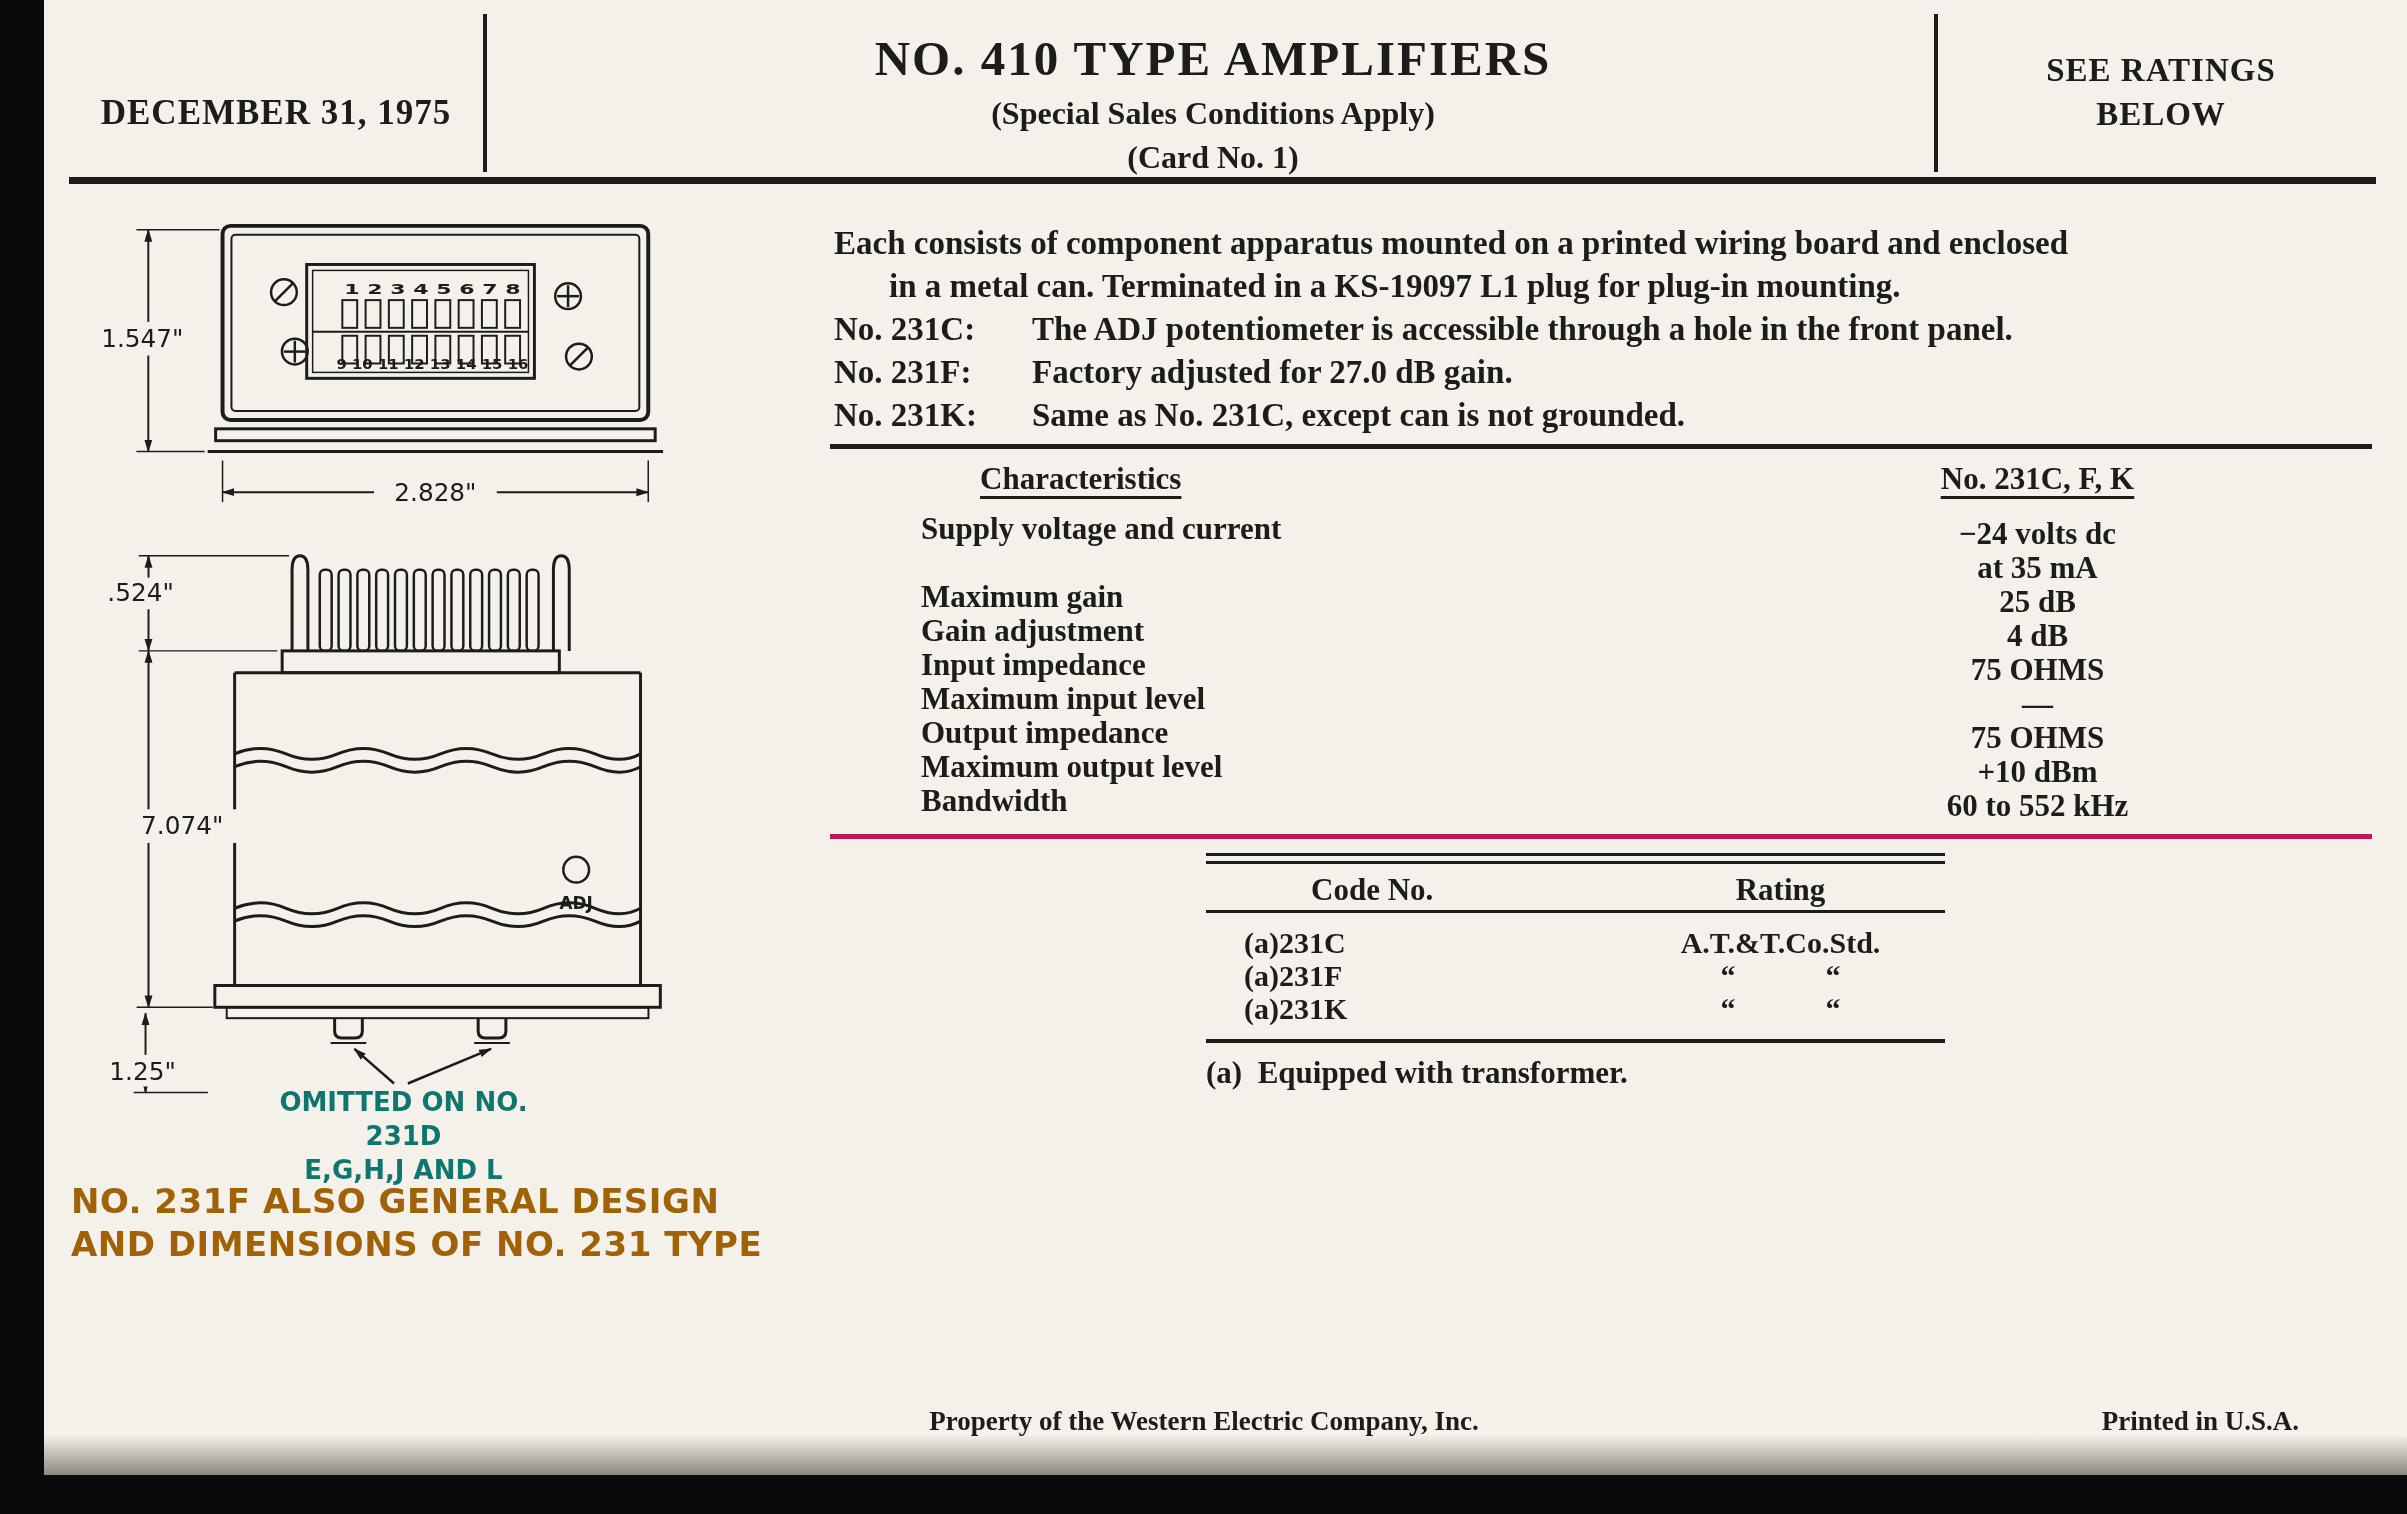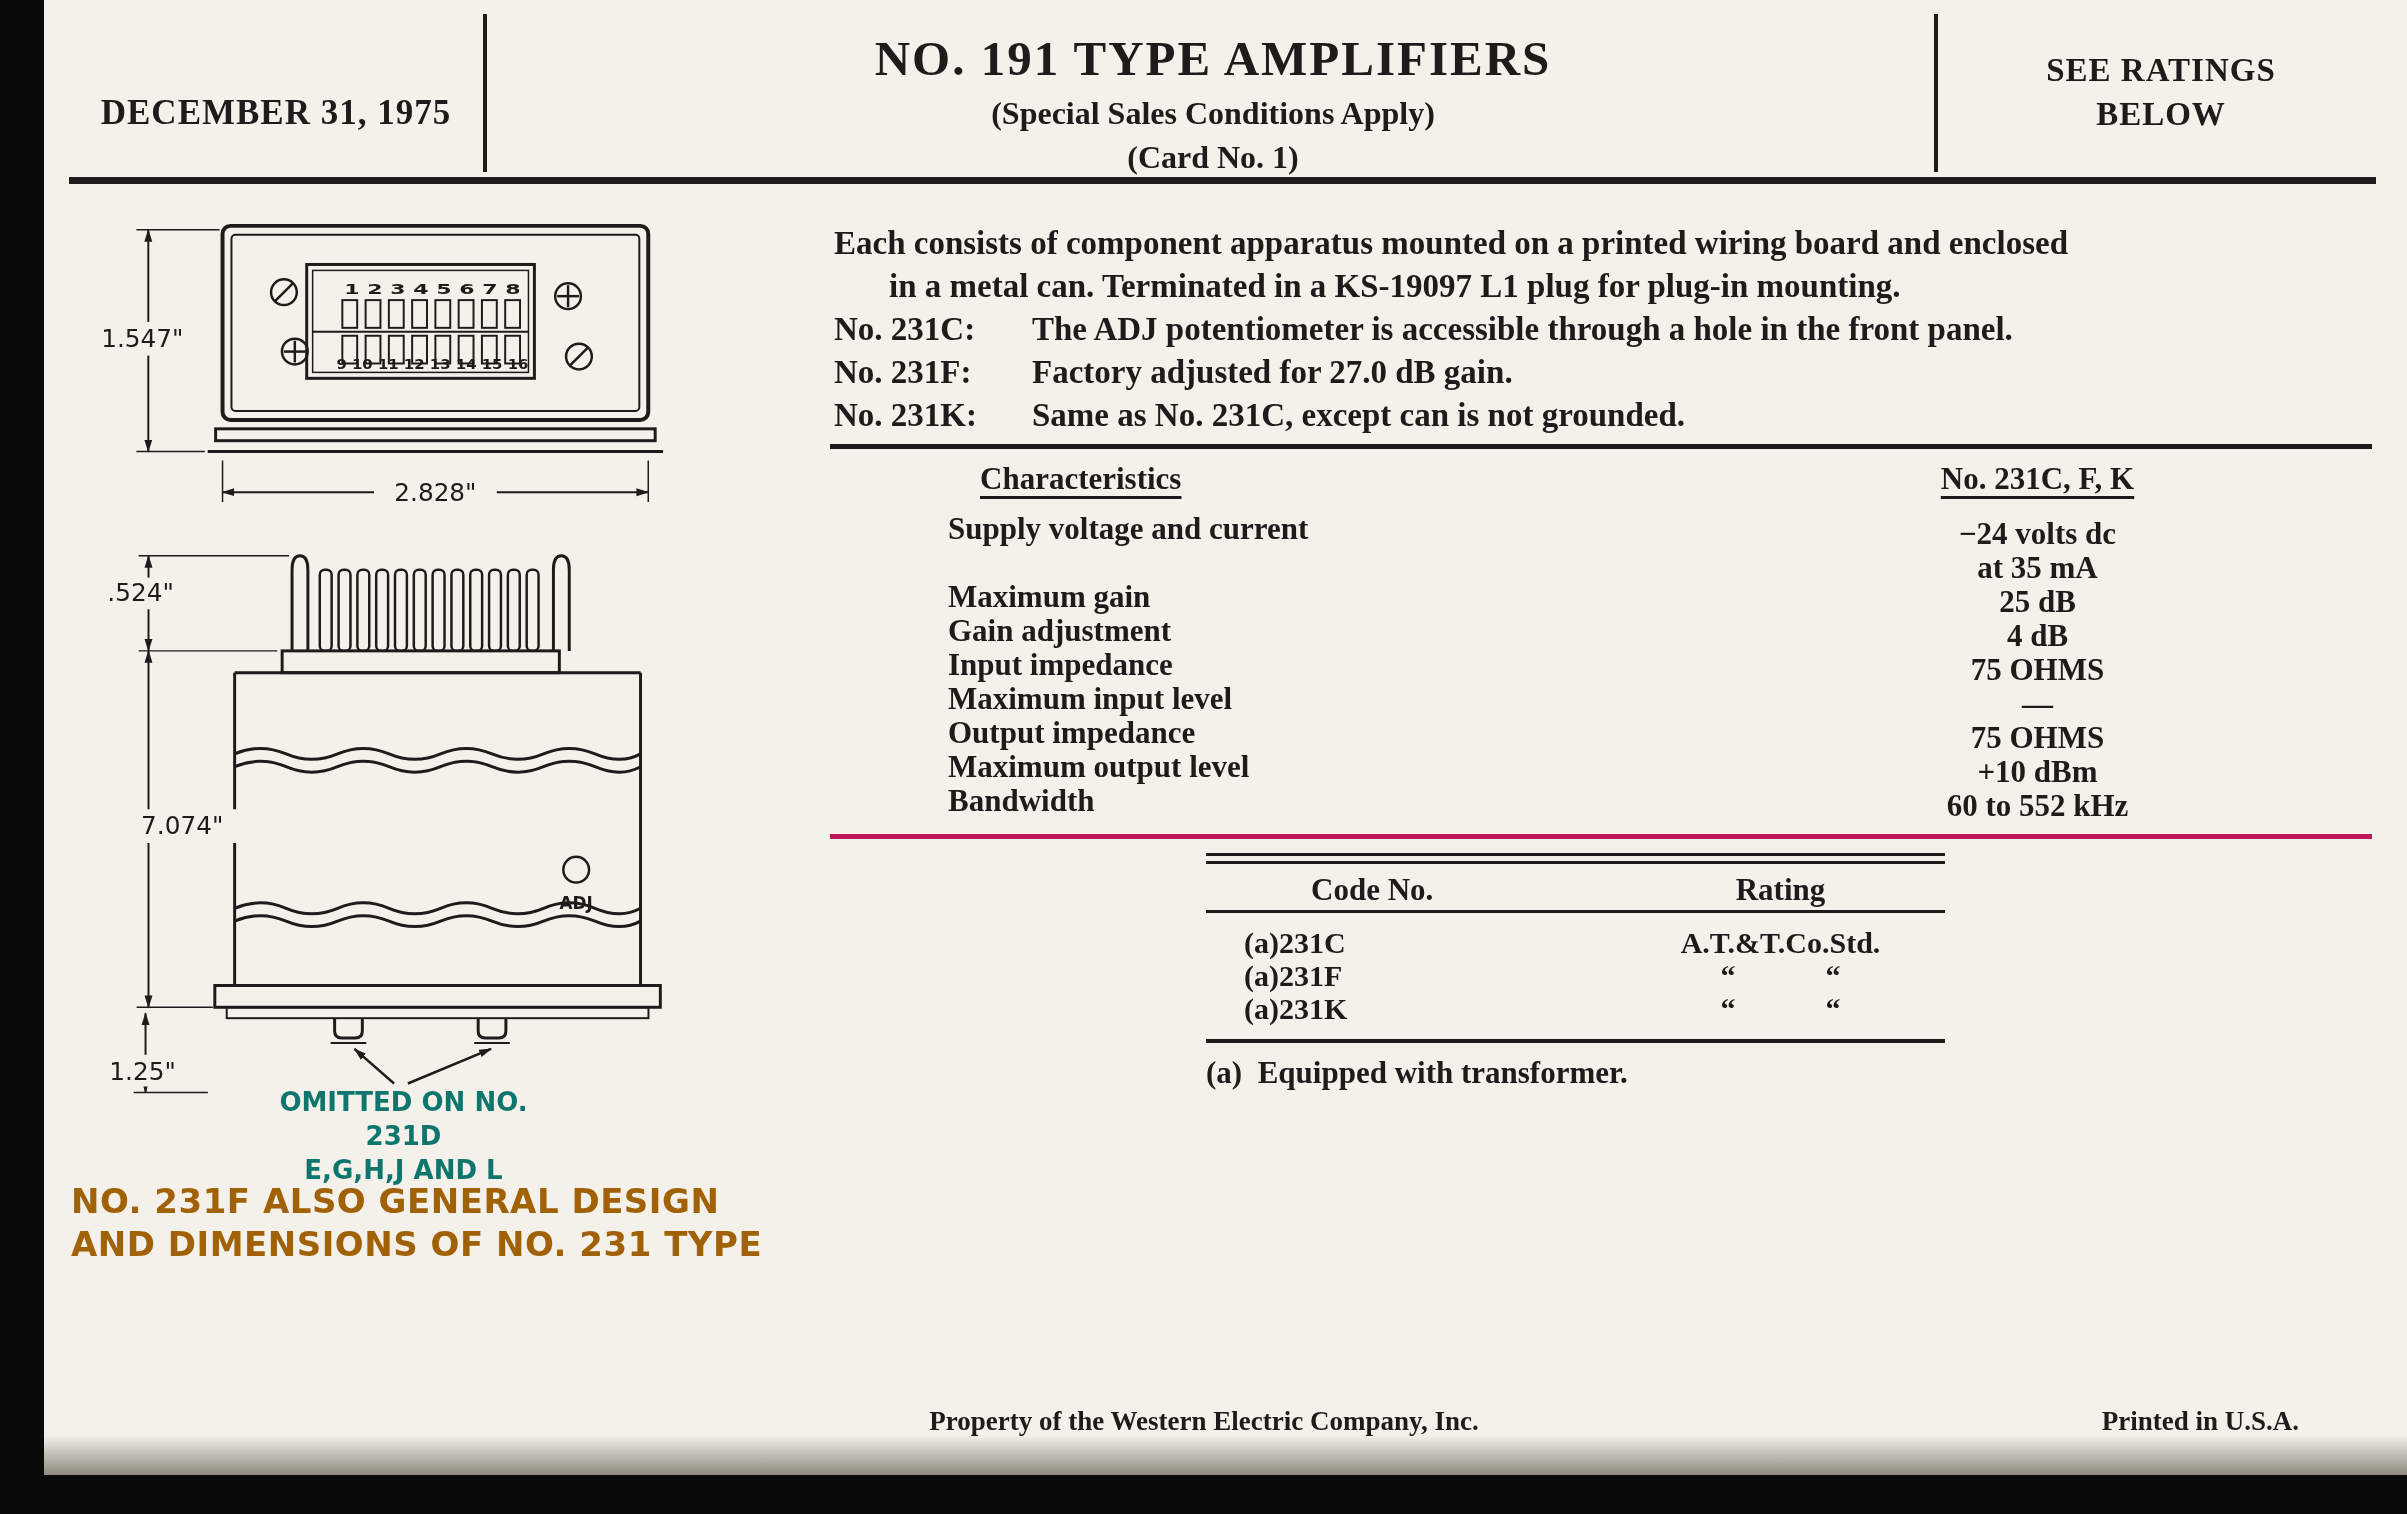--- a/index.html
+++ b/index.html
@@ -41,21 +41,21 @@
   
   .char-table { position:absolute; left:830px; top:444px; width:1542px;
                 border-top:5px solid #1d1c1a; border-bottom:5px solid #be185d;
                 padding:12px 0 16px; font-size:31px; font-weight:bold; }
   .char-header { position:relative; height:51px; }
   .char-header .h1 { position:absolute; left:150px; text-decoration:underline;
                      text-decoration-thickness:3px; text-underline-offset:7px; }
   .char-header .h2 { position:absolute; left:1074px; width:267px; text-align:center;
                      text-decoration:underline; text-decoration-thickness:3px; text-underline-offset:7px; }
   .char-row { position:relative; height:34px; line-height:34px; }
-  .char-row .lbl { margin-left:118px; }
+  .char-row .lbl { margin-left:91px; }
   .char-row .val { position:absolute; left:1074px; top:5px; width:267px; text-align:center; }
 
   
   .code-table { position:absolute; left:1206px; top:853px; width:739px; }
   .code-table .toprule { height:11px; border-top:3px solid #1d1c1a; border-bottom:3px solid #1d1c1a; }
   .code-table .headers { position:relative; height:46px; padding-top:8px; font-size:31px; font-weight:bold; }
   .code-table .headers .hc { position:absolute; left:105px; }
   .code-table .headers .hr2 { position:absolute; left:436px; width:277px; text-align:center; }
   .code-table .midrule { height:3px; background:#1d1c1a; }
   .code-table .rows { padding:13px 0 14px; }
@@ -85,21 +85,21 @@
 </style>
 </head>
 <body>
 
 <div class="stage">
   <div class="page">
 
     <div class="date">DECEMBER 31, 1975</div>
     <div class="vrule v1"></div>
     <div class="vrule v2"></div>
-    <div class="title">NO. 191 TYPE AMPLIFIERS</div>
+    <div class="title">NO. 410 TYPE AMPLIFIERS</div>
     <div class="subtitle s1">(Special Sales Conditions Apply)</div>
     <div class="subtitle s2">(Card No. 1)</div>
     <div class="ratings">
       <div>SEE RATINGS</div>
       <div>BELOW</div>
     </div>
     <div class="hrule-header"></div>
 
     <div class="desc">
       <div class="line">Each consists of component apparatus mounted on a printed wiring board and enclosed</div>

